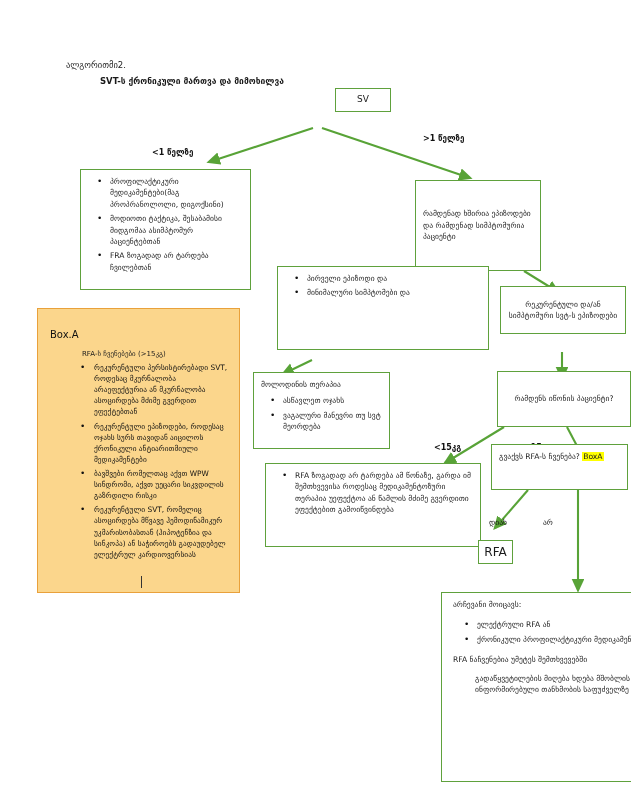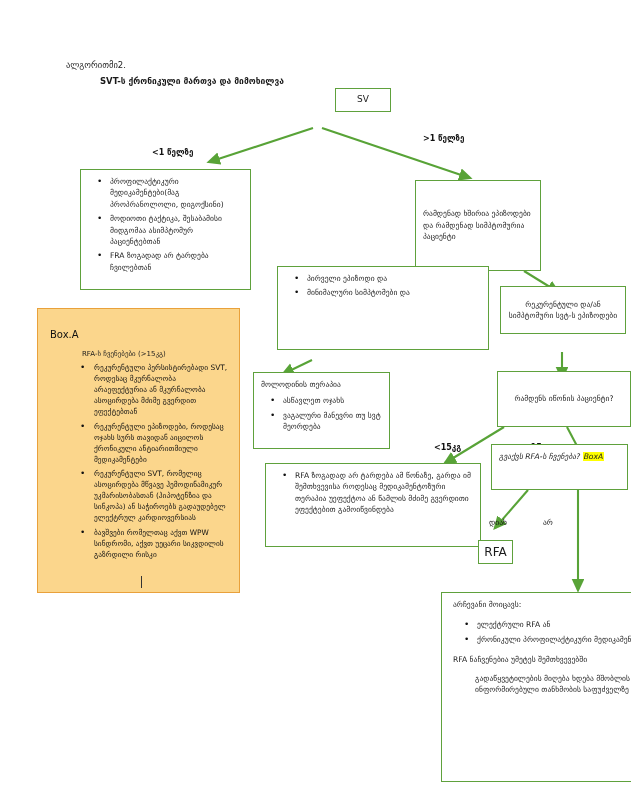--- a/index.html
+++ b/index.html
@@ -150,21 +150,21 @@
   <div class="lbl" style="left:524px;top:443px;">&gt;15კგ</div>
 
   <div class="box" style="left:265px;top:463px;width:216px;height:84px;">
     <div class="pad">
       <ul class="bl">
         <li>RFA ზოგადად არ ტარდება ამ წონაზე, გარდა იმ შემთხვევისა როდესაც მედიკამენტოზური თერაპია უეფექტოა ან წამლის მძიმე გვერდითი ეფექტებით გამოიწვინდება</li>
       </ul>
     </div>
   </div>
 
-  <div class="box" style="left:491px;top:444px;width:137px;height:46px;font-style:italic;">
+  <div class="box" style="left:491px;top:444px;width:137px;height:46px;">
     <div class="pad">
       <span>გვაქვს RFA-ს ჩვენება?</span>
       <span class="hl">BoxA</span>
     </div>
   </div>
 
   <div class="lbl norm" style="left:489px;top:518px;font-size:7.6px;">დიახ</div>
   <div class="lbl norm" style="left:543px;top:518px;font-size:7.6px;">არ</div>
 
   <div class="box center" style="left:478px;top:540px;width:35px;height:24px;font-size:12px;">
@@ -183,20 +183,20 @@
     </div>
   </div>
 
   <div class="boxA" style="left:37px;top:308px;width:203px;height:285px;">
     <div style="padding:20px 10px 6px 10px;">
       <div class="boxA-title">Box.A</div>
       <div class="boxA-sub">RFA-ს ჩვენებები (&gt;15კგ)</div>
       <ul class="bl">
         <li>რეკურენტული პერსისტირებადი SVT, როდესაც მკურნალობა არაეფექტურია ან მკურნალობა ასოცირდება მძიმე გვერდით ეფექტებთან</li>
         <li>რეკურენტული ეპიზოდები, როდესაც ოჯახს სურს თავიდან აიცილოს ქრონიკული ანტიარითმიული მედიკამენტები</li>
+        <li>ბავშვები რომელთაც აქვთ WPW სინდრომი, აქვთ უეცარი სიკვდილის გაზრდილი რისკი</li>
         <li>რეკურენტული SVT, რომელიც ასოცირდება მწვავე ჰემოდინამიკურ უკმარისობასთან (ჰიპოტენზია და სინკოპა) ან საჭიროებს გადაუდებელ ელექტრულ კარდიოვერსიას</li>
-        <li>ბავშვები რომელთაც აქვთ WPW სინდრომი, აქვთ უეცარი სიკვდილის გაზრდილი რისკი</li>
       </ul>
     </div>
     <div class="caret"></div>
   </div>
 
 </div>
 
 </body></html>

